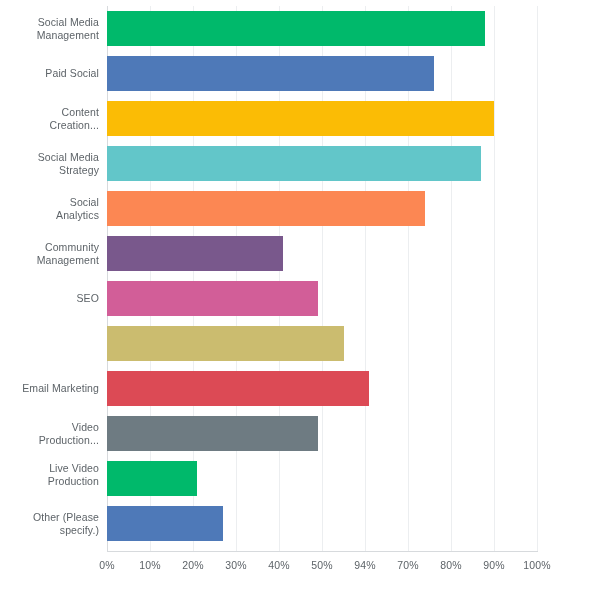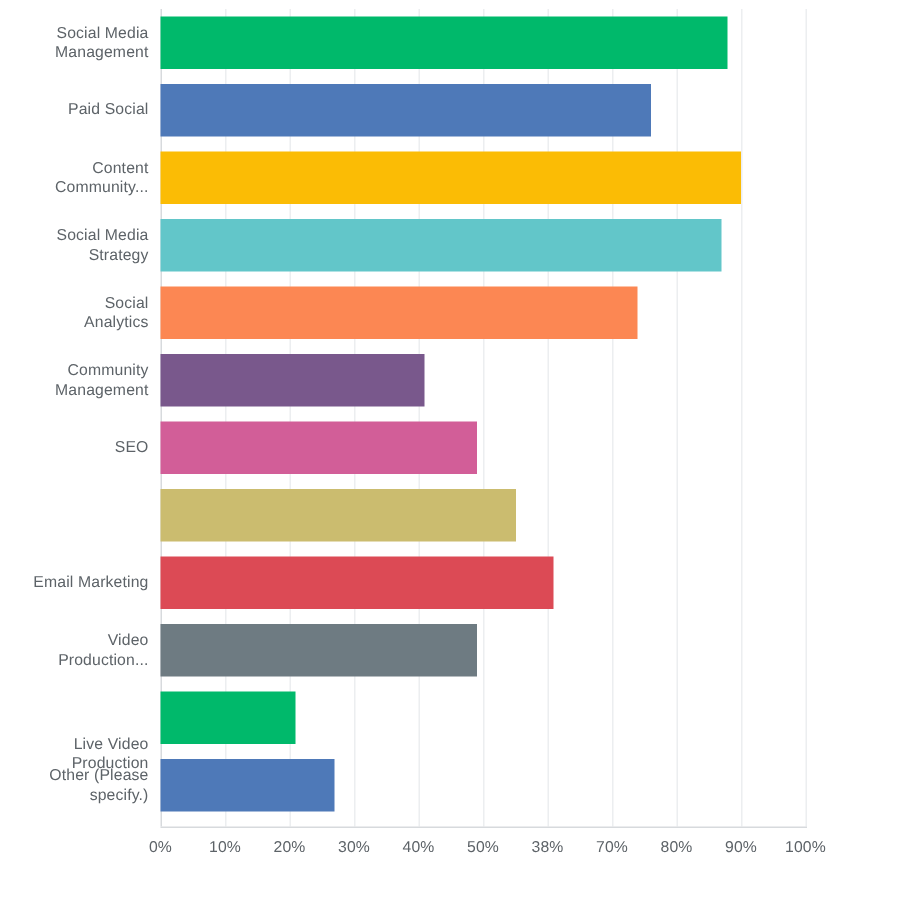--- a/index.html
+++ b/index.html
@@ -179,44 +179,44 @@
       </div>
   </div>
 
   <div class="axis-bottom"></div>
 
   <div class="cat-labels" id="cat-labels">
       <div class="cat-label" style="top: 0px;">Social Media
 Management</div>
       <div class="cat-label" style="top: 45px;">Paid Social</div>
       <div class="cat-label" style="top: 90px;">Content
-Community...</div>
+Creation...</div>
       <div class="cat-label" style="top: 135px;">Social Media
 Strategy</div>
       <div class="cat-label" style="top: 180px;">Social
 Analytics</div>
       <div class="cat-label" style="top: 225px;">Community
 Management</div>
       <div class="cat-label" style="top: 270px;">SEO</div>
       <div class="cat-label" style="top: 360px;">Email Marketing</div>
       <div class="cat-label" style="top: 405px;">Video
 Production...</div>
-      <div class="cat-label" style="top: 474px; margin-left: 24px;">Live Video
+      <div class="cat-label" style="top: 446px; margin-left: 24px;">Live Video
 Production</div>
       <div class="cat-label" style="top: 495px;">Other (Please
 specify.)</div>
     </div>
 
   <div class="tick-labels" id="tick-labels">
       <div class="tick-label" style="left: 107px;">0%</div>
       <div class="tick-label" style="left: 150px;">10%</div>
       <div class="tick-label" style="left: 193px;">20%</div>
       <div class="tick-label" style="left: 236px;">30%</div>
       <div class="tick-label" style="left: 279px; text-align: right;">40%</div>
       <div class="tick-label" style="left: 322px;">50%</div>
-      <div class="tick-label" style="left: 365px;">38%</div>
+      <div class="tick-label" style="left: 365px;">94%</div>
       <div class="tick-label" style="left: 408px;">70%</div>
       <div class="tick-label" style="left: 451px;">80%</div>
       <div class="tick-label" style="left: 494px;">90%</div>
       <div class="tick-label" style="left: 537px;">100%</div>
     </div>
 
 </div>
 
 </body></html>

